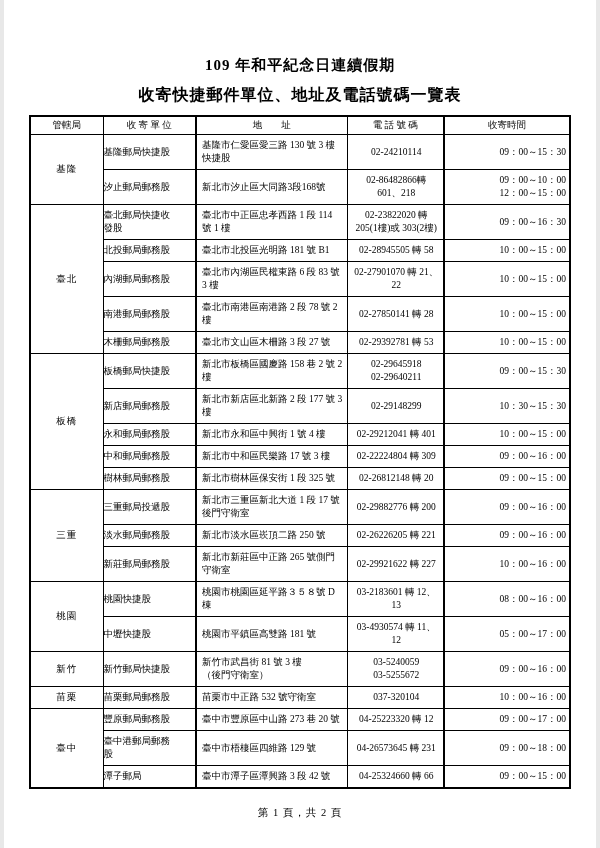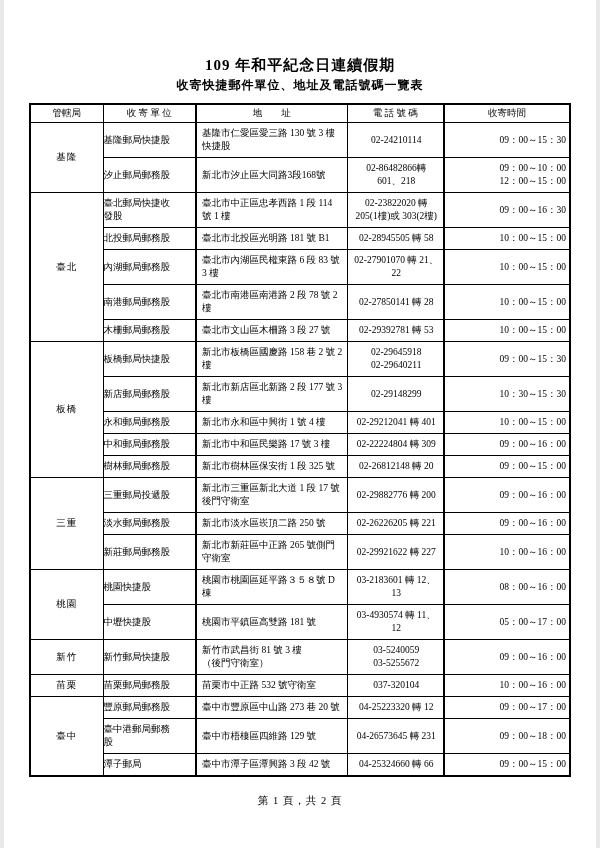--- a/index.html
+++ b/index.html
@@ -5,21 +5,21 @@
   html,body{margin:0;padding:0;}
   body{background:#e8e8e8;}
   .page{
     width:592px;height:848px;background:#ffffff;margin:0 auto;
     font-family:"Liberation Serif","DejaVu Serif",serif;color:#000;
     box-sizing:border-box;overflow:hidden;
   }
   .titles{padding-top:56px;text-align:center;}
   .title-line1{font-size:15px;font-weight:bold;letter-spacing:1px;}
   .title-line2{font-size:14px;font-weight:bold;margin-top:11px;letter-spacing:1px;}
-  .title-line3{font-size:12px;font-weight:bold;margin-top:2px;letter-spacing:1px;}
+  .title-line3{font-size:16px;font-weight:bold;margin-top:10px;letter-spacing:1px;}
   table.main{
     width:540px;margin:9px auto 0;border-collapse:collapse;table-layout:fixed;
     border:2px solid #000;
   }
   col.c-region{width:73px;}
   col.c-unit{width:93px;}
   col.c-addr{width:151px;}
   col.c-phone{width:97px;}
   col.c-time{width:126px;}
   th,td{

